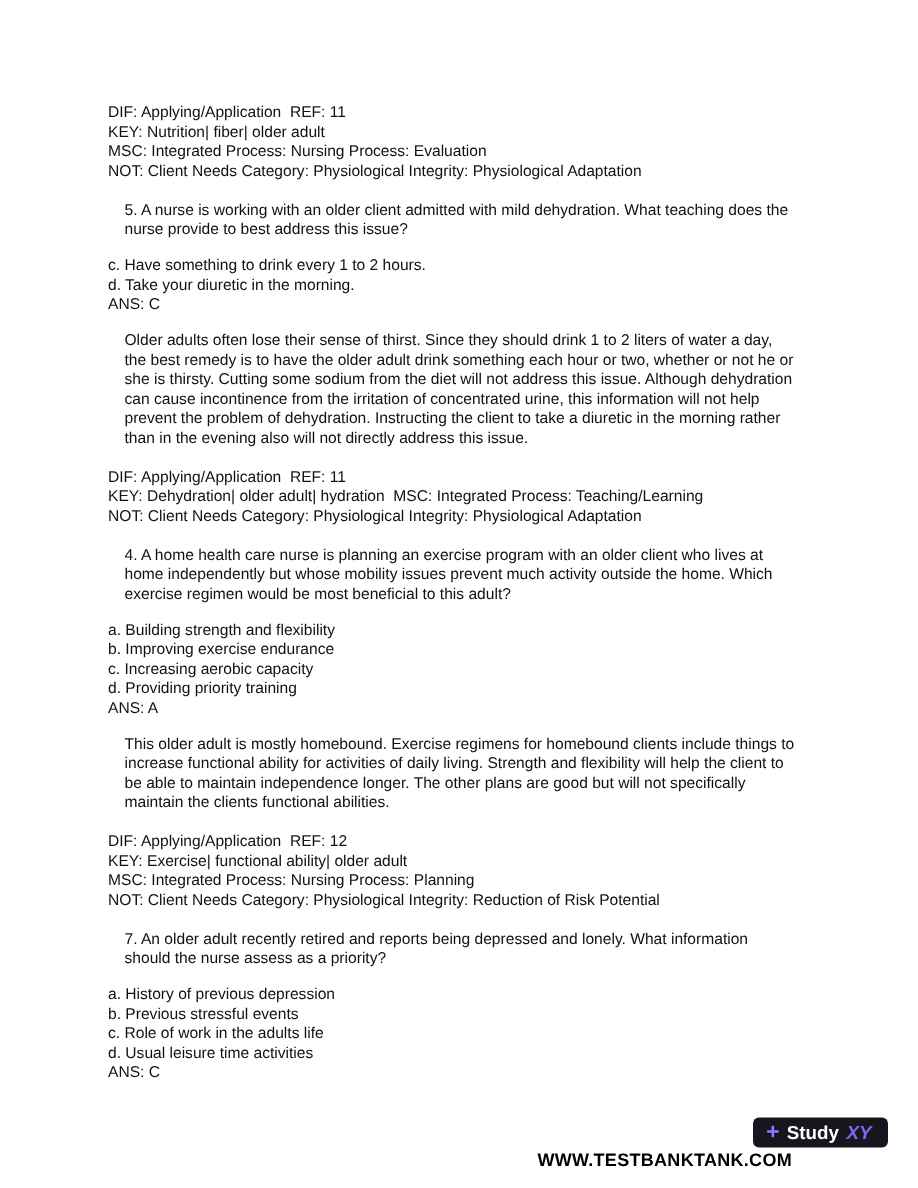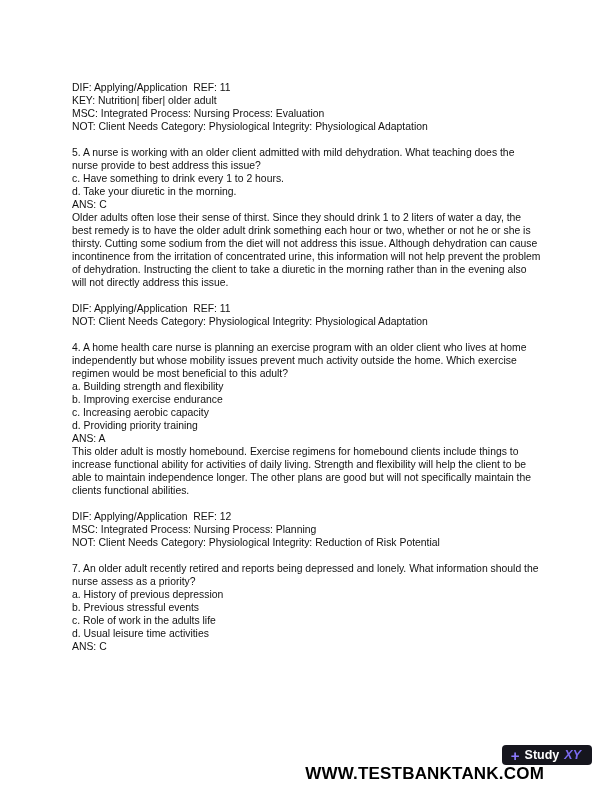--- a/index.html
+++ b/index.html
@@ -10,27 +10,27 @@
     position: relative;
     overflow: hidden;
     font-family: "Liberation Sans", sans-serif;
     font-size: 10.4px;
     line-height: 13px;
     color: #111111;
   }
   .doc {
     position: absolute;
     left: 72px;
-    top: 81px;
+    top: 69px;
     width: 470px;
   }
   .block { margin-bottom: 13px; }
   .block:last-child { margin-bottom: 0; }
   .line { white-space: pre-wrap; }
-  p { margin: 0; }
+  p { margin: 11px; }
   .stem, .rationale { text-align: left; }
 
   
   .logo-badge {
     position: absolute;
     right: 20px;
     top: 745px;
     height: 20px;
     background: #16161e;
     border-radius: 4px;
@@ -45,23 +45,23 @@
   .plus-icon {
     color: #8d7bff;
     font-size: 15px;
     font-weight: bold;
     line-height: 1;
     transform: translateY(-0.5px);
   }
   .logo-xy { color: #7b6af0; font-style: italic; }
   .website {
     position: absolute;
-    right: 68px;
+    right: 84px;
     top: 767px;
-    font-size: 17px;
+    font-size: 12px;
     font-weight: 700;
     letter-spacing: 0.2px;
     color: #000000;
     text-align: center;
   }
 </style>
 </head>
 <body>
 
 <main class="doc">
@@ -76,35 +76,37 @@
   <section class="block">
     <p class="stem">5. A nurse is working with an older client admitted with mild dehydration. What teaching does the nurse provide to best address this issue?</p>
     <div class="line">c. Have something to drink every 1 to 2 hours.</div>
     <div class="line">d. Take your diuretic in the morning.</div>
     <div class="line">ANS: C</div>
     <p class="rationale">Older adults often lose their sense of thirst. Since they should drink 1 to 2 liters of water a day, the best remedy is to have the older adult drink something each hour or two, whether or not he or she is thirsty. Cutting some sodium from the diet will not address this issue. Although dehydration can cause incontinence from the irritation of concentrated urine, this information will not help prevent the problem of dehydration. Instructing the client to take a diuretic in the morning rather than in the evening also will not directly address this issue.</p>
   </section>
 
   <section class="block">
     <div class="line">DIF: Applying/Application  REF: 11</div>
+    <div class="line">KEY: Dehydration| older adult| hydration  MSC: Integrated Process: Teaching/Learning</div>
     <div class="line">NOT: Client Needs Category: Physiological Integrity: Physiological Adaptation</div>
   </section>
 
   <section class="block">
     <p class="stem">4. A home health care nurse is planning an exercise program with an older client who lives at home independently but whose mobility issues prevent much activity outside the home. Which exercise regimen would be most beneficial to this adult?</p>
     <div class="line">a. Building strength and flexibility</div>
     <div class="line">b. Improving exercise endurance</div>
     <div class="line">c. Increasing aerobic capacity</div>
     <div class="line">d. Providing priority training</div>
     <div class="line">ANS: A</div>
     <p class="rationale">This older adult is mostly homebound. Exercise regimens for homebound clients include things to increase functional ability for activities of daily living. Strength and flexibility will help the client to be able to maintain independence longer. The other plans are good but will not specifically maintain the clients functional abilities.</p>
   </section>
 
   <section class="block">
     <div class="line">DIF: Applying/Application  REF: 12</div>
+    <div class="line">KEY: Exercise| functional ability| older adult</div>
     <div class="line">MSC: Integrated Process: Nursing Process: Planning</div>
     <div class="line">NOT: Client Needs Category: Physiological Integrity: Reduction of Risk Potential</div>
   </section>
 
   <section class="block">
     <p class="stem">7. An older adult recently retired and reports being depressed and lonely. What information should the nurse assess as a priority?</p>
     <div class="line">a. History of previous depression</div>
     <div class="line">b. Previous stressful events</div>
     <div class="line">c. Role of work in the adults life</div>
     <div class="line">d. Usual leisure time activities</div>

